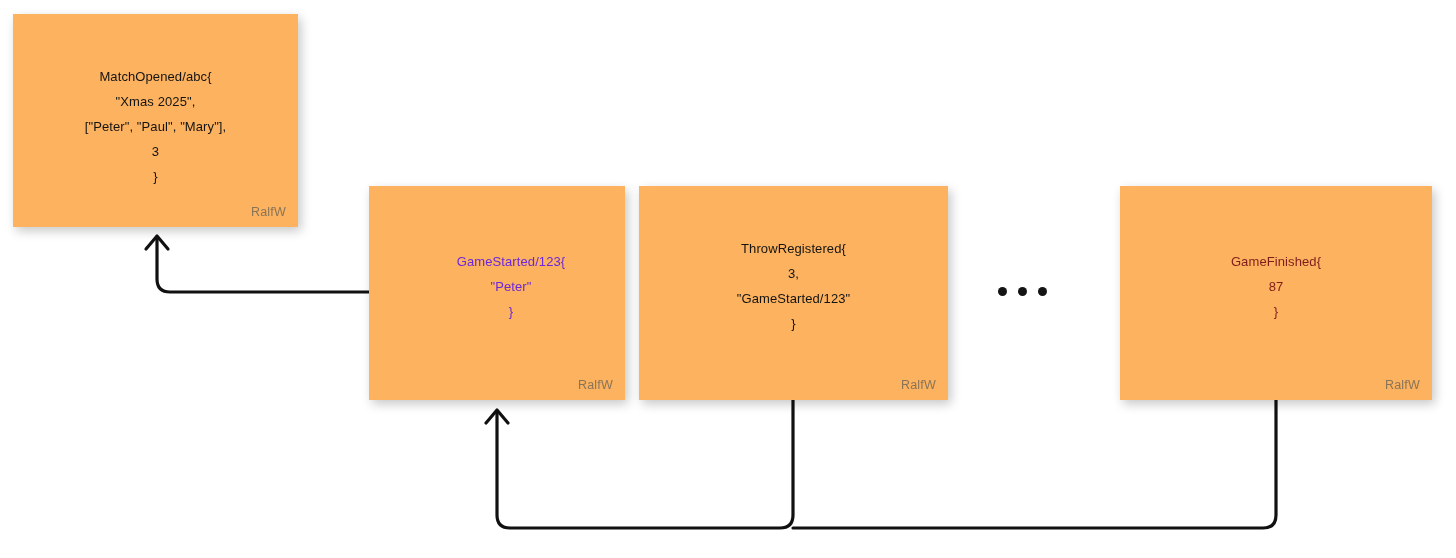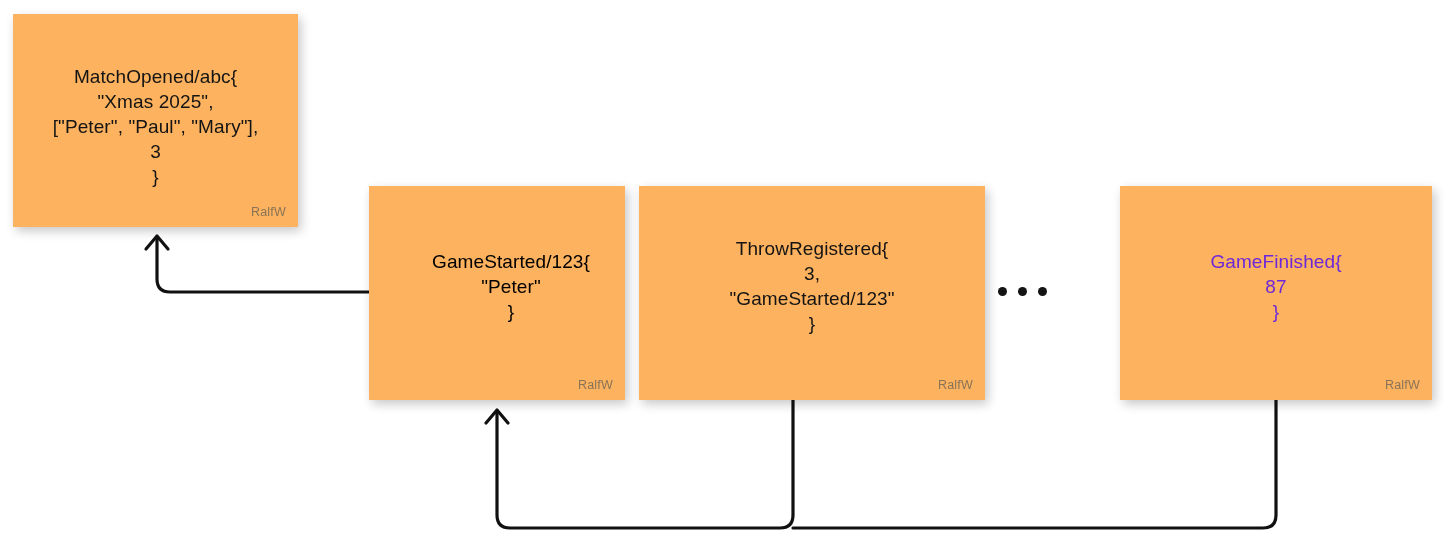--- a/index.html
+++ b/index.html
@@ -26,21 +26,21 @@
     box-shadow: 3px 4px 10px rgba(0,0,0,0.22);
     box-sizing: border-box;
     z-index: 2;
   }
   .card-text {
     position: absolute;
     left: 0;
     right: 0;
     text-align: center;
     color: #141414;
-    font-size: 19px;
+    font-size: 13px;
     line-height: 25px;
     white-space: pre-line;
     letter-spacing: 0.1px;
   }
   .card-author {
     position: absolute;
     right: 12px;
     bottom: 8px;
     font-size: 12.5px;
     color: #8a7458;
@@ -93,36 +93,36 @@
   <div class="card" style="left: 13px; top: 14px; width: 285px; height: 213px; background: rgb(252, 178, 94);">
     <div class="card-text" style="top: 50px; color: rgb(20, 20, 20);">MatchOpened/abc{
 "Xmas 2025",
 ["Peter", "Paul", "Mary"],
 3
 }</div>
     <div class="card-author" style="color: rgb(138, 116, 88);">RalfW</div>
   </div>
 
   <div class="card" style="left: 369px; top: 186px; width: 256px; height: 214px; background: rgb(252, 178, 94);">
-    <div class="card-text" style="top: 63px; color: #000000; margin-left: 28px;">GameStarted/123{
+    <div class="card-text" style="top: 63px; color: #6d28d9; margin-left: 28px;">GameStarted/123{
 "Peter"
 }</div>
     <div class="card-author" style="color: rgb(138, 116, 88);">RalfW</div>
   </div>
 
-  <div class="card" style="left: 639px; top: 186px; width: 346px; height: 214px; background: rgb(252, 178, 94);">
+  <div class="card" style="left: 639px; top: 186px; width: 309px; height: 214px; background: rgb(252, 178, 94);">
     <div class="card-text" style="top: 50px; color: rgb(20, 20, 20);">ThrowRegistered{
 3,
 "GameStarted/123"
 }</div>
     <div class="card-author" style="color: rgb(138, 116, 88);">RalfW</div>
   </div>
 
   <div class="card" style="left: 1120px; top: 186px; width: 312px; height: 214px; background: rgb(252, 178, 94);">
-    <div class="card-text" style="top: 63px; color: #6d28d9;">GameFinished{
+    <div class="card-text" style="top: 63px; color: #7f1d1d;">GameFinished{
 87
 }</div>
     <div class="card-author" style="color: rgb(138, 116, 88);">RalfW</div>
   </div>
 
   <div class="ellipsis" style="left: 998px; top: 287px;">
       <span style="background: rgb(20, 20, 20);"></span>
       <span style="background: rgb(20, 20, 20);"></span>
       <span style="background: rgb(20, 20, 20);"></span>
     </div>

